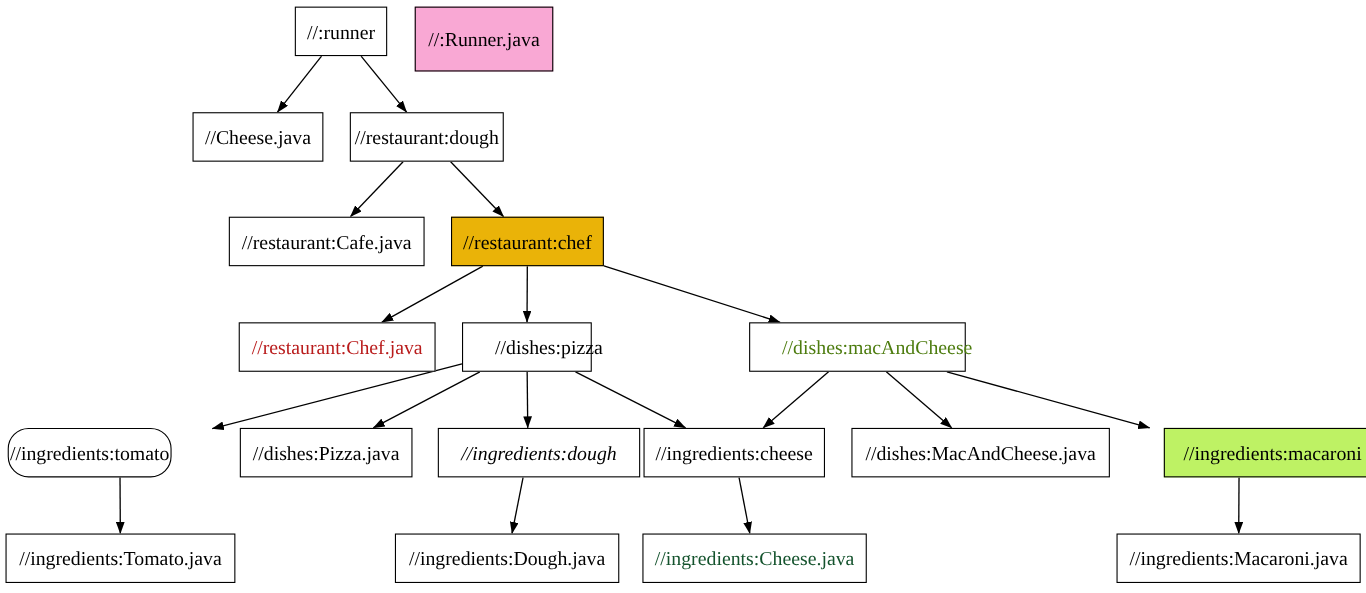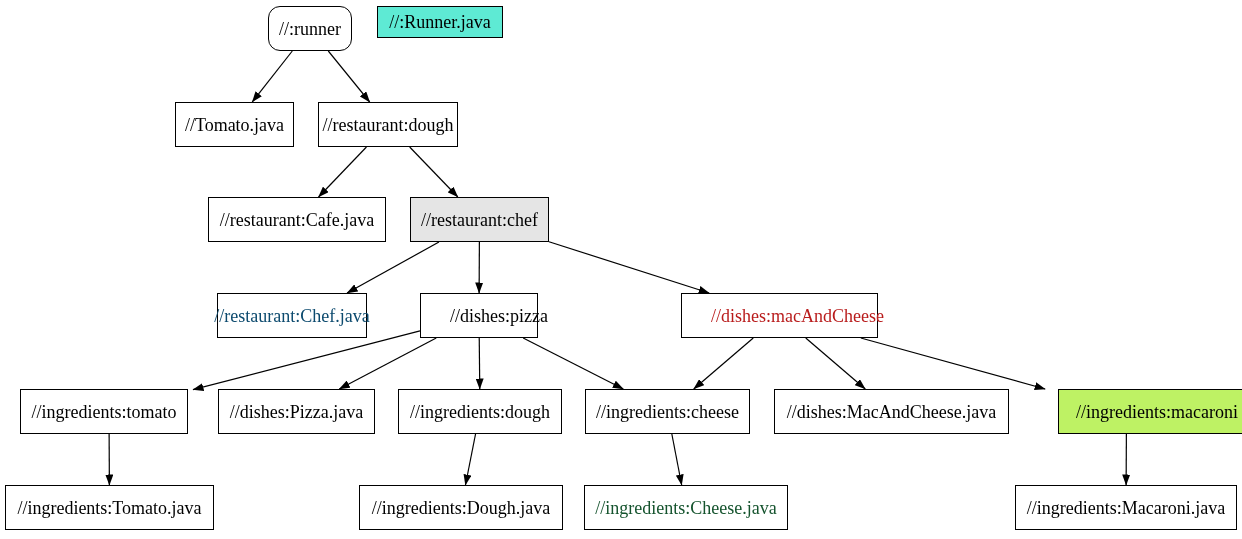--- a/index.html
+++ b/index.html
@@ -59,32 +59,32 @@
       <line x1="523.1796875" y1="338" x2="623.3203125" y2="389" stroke="#000000" marker-end="url(#arrowhead)"></line>
       <line x1="753.25" y1="338" x2="693.75" y2="389" stroke="#000000" marker-end="url(#arrowhead)"></line>
       <line x1="805.75" y1="338" x2="865.25" y2="389" stroke="#000000" marker-end="url(#arrowhead)"></line>
       <line x1="860.828125" y1="338" x2="1045.171875" y2="389" stroke="#000000" marker-end="url(#arrowhead)"></line>
       <line x1="109.1171875" y1="434" x2="109.3828125" y2="485" stroke="#000000" marker-end="url(#arrowhead)"></line>
       <line x1="475.546875" y1="434" x2="465.453125" y2="485" stroke="#000000" marker-end="url(#arrowhead)"></line>
       <line x1="671.8359375" y1="434" x2="681.6640625" y2="485" stroke="#000000" marker-end="url(#arrowhead)"></line>
       <line x1="1126.3828125" y1="434" x2="1126.1171875" y2="485" stroke="#000000" marker-end="url(#arrowhead)"></line>
     </svg>
 
-  <div class="node" style="left: 268px; top: 6px; width: 84px; height: 45px; border-color: rgb(0, 0, 0); background: rgb(255, 255, 255); color: rgb(0, 0, 0); border-radius: 12px;">//:runner</div>
-  <div class="node" style="left: 377px; top: 6px; width: 126px; height: 32px; border-color: rgb(0, 0, 0); background: #5eead4; color: rgb(0, 0, 0);">//:Runner.java</div>
-  <div class="node" style="left: 175px; top: 102px; width: 119px; height: 45px; border-color: rgb(0, 0, 0); background: rgb(255, 255, 255); color: rgb(0, 0, 0);">//Tomato.java</div>
+  <div class="node" style="left: 268px; top: 6px; width: 84px; height: 45px; border-color: rgb(0, 0, 0); background: rgb(255, 255, 255); color: rgb(0, 0, 0);">//:runner</div>
+  <div class="node" style="left: 377px; top: 6px; width: 126px; height: 59px; border-color: rgb(0, 0, 0); background: #f9a8d4; color: rgb(0, 0, 0);">//:Runner.java</div>
+  <div class="node" style="left: 175px; top: 102px; width: 119px; height: 45px; border-color: rgb(0, 0, 0); background: rgb(255, 255, 255); color: rgb(0, 0, 0);">//Cheese.java</div>
   <div class="node" style="left: 318px; top: 102px; width: 140px; height: 45px; border-color: rgb(0, 0, 0); background: rgb(255, 255, 255); color: rgb(0, 0, 0);">//restaurant:dough</div>
   <div class="node" style="left: 208px; top: 197px; width: 178px; height: 45px; border-color: rgb(0, 0, 0); background: rgb(255, 255, 255); color: rgb(0, 0, 0);">//restaurant:Cafe.java</div>
-  <div class="node" style="left: 410px; top: 197px; width: 139px; height: 45px; border-color: rgb(0, 0, 0); background: #e5e5e5; color: rgb(0, 0, 0);">//restaurant:chef</div>
-  <div class="node" style="left: 217px; top: 293px; width: 150px; height: 45px; border-color: rgb(0, 0, 0); background: rgb(255, 255, 255); color: #0c4a6e;">//restaurant:Chef.java</div>
+  <div class="node" style="left: 410px; top: 197px; width: 139px; height: 45px; border-color: rgb(0, 0, 0); background: #eab308; color: rgb(0, 0, 0);">//restaurant:chef</div>
+  <div class="node" style="left: 217px; top: 293px; width: 179px; height: 45px; border-color: rgb(0, 0, 0); background: rgb(255, 255, 255); color: #b91c1c;">//restaurant:Chef.java</div>
   <div class="node" style="left: 420px; top: 293px; width: 118px; height: 45px; border-color: rgb(0, 0, 0); background: rgb(255, 255, 255); color: rgb(0, 0, 0); padding-left: 40px;">//dishes:pizza</div>
-  <div class="node" style="left: 681px; top: 293px; width: 197px; height: 45px; border-color: rgb(0, 0, 0); background: rgb(255, 255, 255); color: #b91c1c; padding-left: 36px;">//dishes:macAndCheese</div>
-  <div class="node" style="left: 20px; top: 389px; width: 168px; height: 45px; border-color: rgb(0, 0, 0); background: rgb(255, 255, 255); color: rgb(0, 0, 0);">//ingredients:tomato</div>
+  <div class="node" style="left: 681px; top: 293px; width: 197px; height: 45px; border-color: rgb(0, 0, 0); background: rgb(255, 255, 255); color: #4d7c0f; padding-left: 36px;">//dishes:macAndCheese</div>
+  <div class="node" style="left: 7px; top: 389px; width: 149px; height: 45px; border-color: rgb(0, 0, 0); background: rgb(255, 255, 255); color: rgb(0, 0, 0); border-radius: 19px;">//ingredients:tomato</div>
   <div class="node" style="left: 218px; top: 389px; width: 157px; height: 45px; border-color: rgb(0, 0, 0); background: rgb(255, 255, 255); color: rgb(0, 0, 0); text-align: center;">//dishes:Pizza.java</div>
-  <div class="node" style="left: 398px; top: 389px; width: 164px; height: 45px; border-color: rgb(0, 0, 0); background: rgb(255, 255, 255); color: rgb(0, 0, 0);">//ingredients:dough</div>
+  <div class="node" style="left: 398px; top: 389px; width: 184px; height: 45px; border-color: rgb(0, 0, 0); background: rgb(255, 255, 255); color: rgb(0, 0, 0); font-style: italic;">//ingredients:dough</div>
   <div class="node" style="left: 774px; top: 389px; width: 235px; height: 45px; border-color: rgb(0, 0, 0); background: rgb(255, 255, 255); color: rgb(0, 0, 0);">//dishes:MacAndCheese.java</div>
   <div class="node" style="left: 585px; top: 389px; width: 165px; height: 45px; border-color: rgb(0, 0, 0); background: rgb(255, 255, 255); color: rgb(0, 0, 0);">//ingredients:cheese</div>
   <div class="node" style="left: 1034px; top: 389px; width: 198px; height: 45px; border-color: rgb(0, 0, 0); background: #bef264; color: rgb(0, 0, 0); margin-left: 24px;">//ingredients:macaroni</div>
   <div class="node" style="left: 5px; top: 485px; width: 209px; height: 45px; border-color: rgb(0, 0, 0); background: rgb(255, 255, 255); color: rgb(0, 0, 0);">//ingredients:Tomato.java</div>
   <div class="node" style="left: 359px; top: 485px; width: 204px; height: 45px; border-color: rgb(0, 0, 0); background: rgb(255, 255, 255); color: rgb(0, 0, 0);">//ingredients:Dough.java</div>
   <div class="node" style="left: 584px; top: 485px; width: 204px; height: 45px; border-color: rgb(0, 0, 0); background: rgb(255, 255, 255); color: #14532d;">//ingredients:Cheese.java</div>
   <div class="node" style="left: 1015px; top: 485px; width: 222px; height: 45px; border-color: rgb(0, 0, 0); background: rgb(255, 255, 255); color: rgb(0, 0, 0);">//ingredients:Macaroni.java</div>
 </div>
 
 </body></html>

